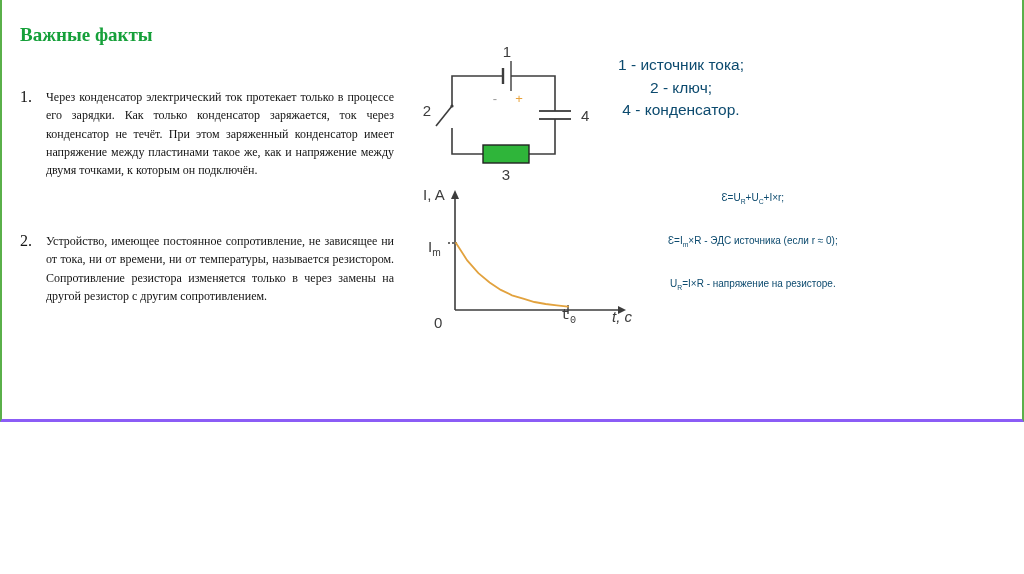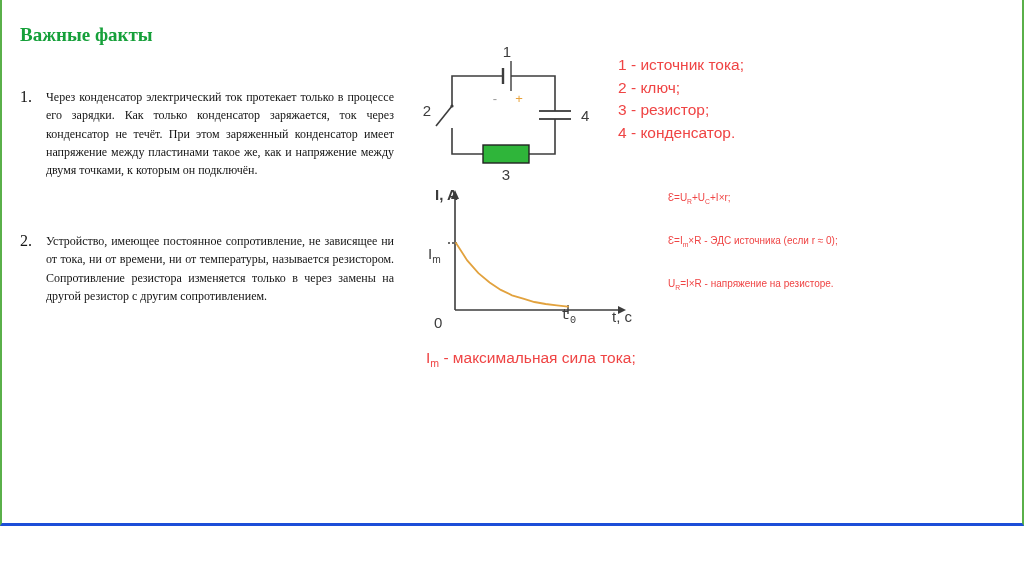--- a/index.html
+++ b/index.html
@@ -1,26 +1,26 @@
 <!DOCTYPE html>
 <html><head>
 <meta charset="utf-8">
 <style>
   html,body{margin:0;padding:0;background:#fff;}
   .slide{
-    position:relative;width:1024px;height:526px;background:#ffffff;
+    position:relative;width:1024px;height:422px;background:#ffffff;
     font-family:"Liberation Serif",serif;overflow:hidden;box-sizing:border-box;
-    border-left:2px solid #5ab04a;border-right:2px solid #5ab04a;border-bottom:3px solid #1d4ed8;
+    border-left:2px solid #5ab04a;border-right:2px solid #5ab04a;border-bottom:3px solid #8b5cf6;
   }
   .title{position:absolute;left:18px;top:24px;margin:0;font-size:19px;font-weight:bold;color:#16a03a;}
   .facts{position:absolute;left:18px;top:88px;width:374px;}
   .fact{display:flex;margin-bottom:52px;}
   .fact-num{flex:0 0 26px;width:26px;font-size:16px;color:#141414;}
   .fact-text{font-size:12px;line-height:1.53;color:#141414;text-align:justify;}
-  .sans{font-family:"Liberation Sans",sans-serif;color:#ef4444;}
+  .sans{font-family:"Liberation Sans",sans-serif;color:#0c4a6e;text-align:center;}
   .legend{position:absolute;left:616px;top:54px;font-size:15.5px;line-height:22.5px;}
   .circuit{position:absolute;left:415px;top:46px;width:210px;height:140px;}
   .graph{position:absolute;left:413px;top:183px;width:235px;height:152px;}
   .lbl{position:absolute;font-family:"Liberation Sans",sans-serif;color:#3c3c3c;font-size:15px;white-space:nowrap;}
   sub{font-size:0.68em;}
   .formulas{position:absolute;left:666px;top:192px;font-size:10px;}
   .formula{height:18px;margin-bottom:25px;white-space:nowrap;}
   .notes{position:absolute;left:424px;top:346px;font-size:15.5px;line-height:23px;}
   .svgtext{font-family:"Liberation Sans",sans-serif;font-size:15px;fill:#3c3c3c;}
 </style>
@@ -65,55 +65,51 @@
       <text x="89" y="134" text-anchor="middle" class="svgtext">3</text>
       <text x="164" y="75" class="svgtext">4</text>
       <text x="78" y="57" text-anchor="middle" font-size="13" fill="#9a9a9a" font-family="Liberation Sans, sans-serif">-</text>
       <text x="102" y="57" text-anchor="middle" font-size="13" fill="#e8a23c" font-family="Liberation Sans, sans-serif">+</text>
     </svg>
   </div>
 
   <div class="legend sans">
     <div>1 - источник тока;</div>
     <div>2 - ключ;</div>
-    <div>3 - резистор;</div>
     <div>4 - конденсатор.</div>
   </div>
 
   <div class="graph">
     <svg width="235" height="152" viewBox="0 0 235 152">
 
       <line x1="40" y1="14" x2="40" y2="127" stroke="#3c3c3c" stroke-width="1.6"></line>
       <line x1="40" y1="127" x2="204" y2="127" stroke="#3c3c3c" stroke-width="1.6"></line>
       <polygon points="40,7 36,16 44,16" fill="#3c3c3c"></polygon>
       <polygon points="211,127 203,123 203,131" fill="#3c3c3c"></polygon>
 
       <line x1="33" y1="60" x2="42" y2="60" stroke="#3c3c3c" stroke-width="1.4" stroke-dasharray="2,2"></line>
       <line x1="153" y1="122" x2="153" y2="131" stroke="#3c3c3c" stroke-width="1.4"></line>
 
       <polyline points="41.0,60.0 52.2,77.4 63.4,90.2 74.6,99.5 85.8,106.9 97.0,112.3 108.2,115.6 119.4,119.0 130.6,121.0 141.8,122.3 153.0,123.7" fill="none" stroke="#e2a23e" stroke-width="1.8" stroke-linecap="round"></polyline>
     </svg>
-    <span class="lbl" style="left:20px;top:3px;font-weight:bold;">I, A</span>
-    <span class="lbl" style="left:13px;top:62px;text-align:center;"><span>I</span><sub>m</sub></span>
+    <span class="lbl" style="left:8px;top:3px;">I, A</span>
+    <span class="lbl" style="left:13px;top:55px;text-align:center;"><span>I</span><sub>m</sub></span>
     <span class="lbl" style="left:19px;top:131px;">0</span>
     <span class="lbl" style="left:146px;top:124px;font-family:Liberation Mono, monospace;"><span>t</span><sub>0</sub></span>
-    <span class="lbl" style="left:197px;top:125px;">t, c</span>
+    <span class="lbl" style="left:197px;top:125px;font-style:italic;">t, c</span>
   </div>
 
   <div class="formulas sans">
     <div class="formula">
       <span>Ɛ=U</span><sub>R</sub><span>+U</span><sub>C</sub><span>+I×r;</span>
     </div>
     <div class="formula">
       <span>Ɛ=I</span><sub>m</sub><span>×R - ЭДС источника (если r ≈ 0);</span>
     </div>
     <div class="formula">
       <span>U</span><sub>R</sub><span>=I×R - напряжение на резисторе.</span>
     </div>
   </div>
 
   <div class="notes sans">
-    <div>
-      <span>I</span><sub>m</sub><span> - максимальная сила тока;</span>
-    </div>
   </div>
 
 </div>
 
 </body></html>

